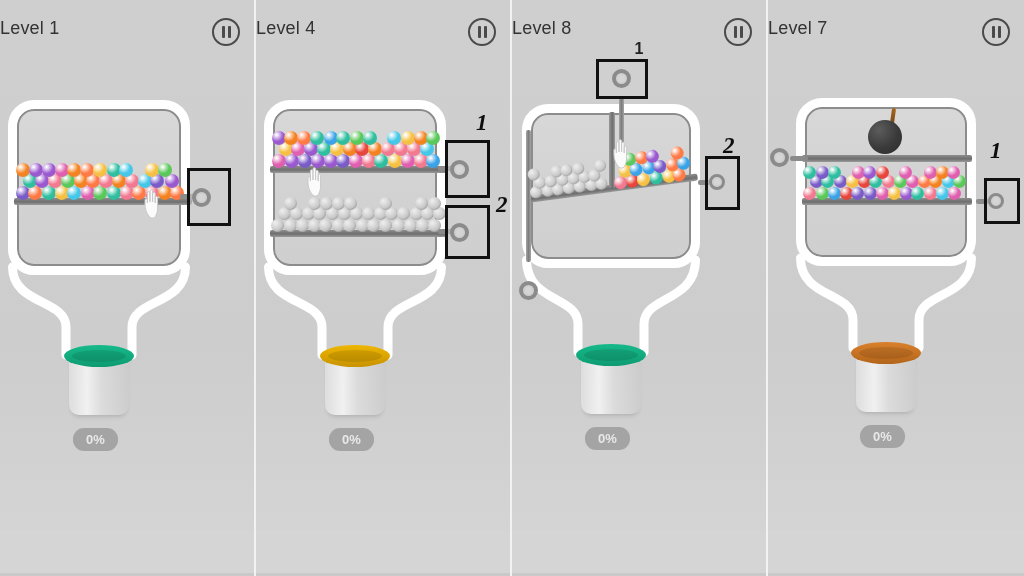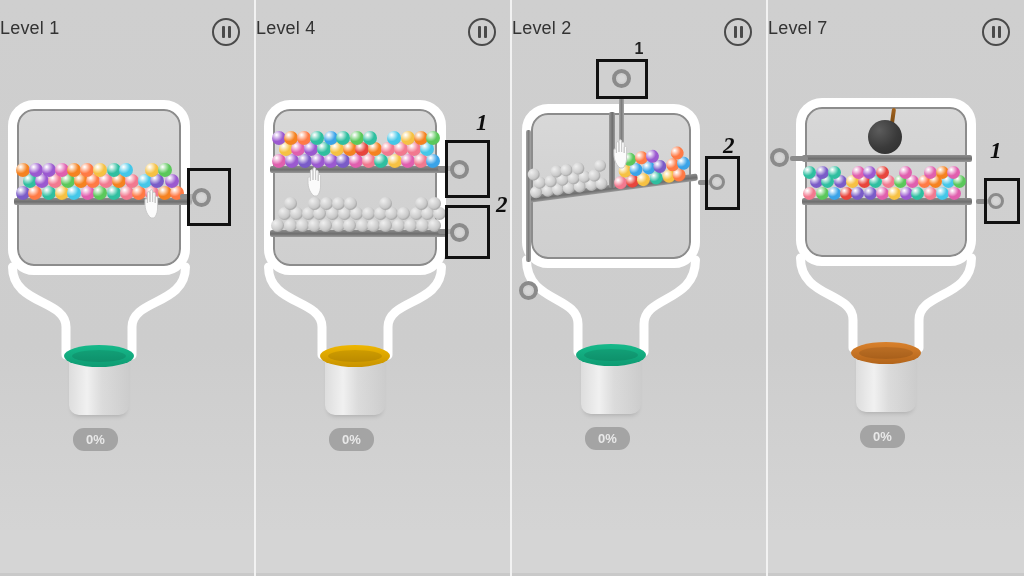--- a/index.html
+++ b/index.html
@@ -330,21 +330,21 @@
     </div>
 
     <div class="cup" style="left:69px; top:345px; width:60px; height:72px;">
       <div class="cup-glass"></div>
       <div class="cup-rim" style="background: linear-gradient(rgb(238, 182, 0), rgb(200, 147, 0));"></div>
     </div>
     <div class="pct-badge" style="left:73px; top:428px;">0%</div>
   </div>
 
   <div class="panel">
-    <div class="title">Level 2</div>
+    <div class="title">Level 8</div>
     <div class="sub-num">1</div>
     <div class="pause-btn">
         <i></i>
         <i></i>
       </div>
 
     <div class="jar-body" style="left:10px; top:104px; width:178px; height:164px;">
       <div class="jar-inner-bg"></div>
     </div>
     <div class="funnelwrap" style="left:10px; top:258px;">

